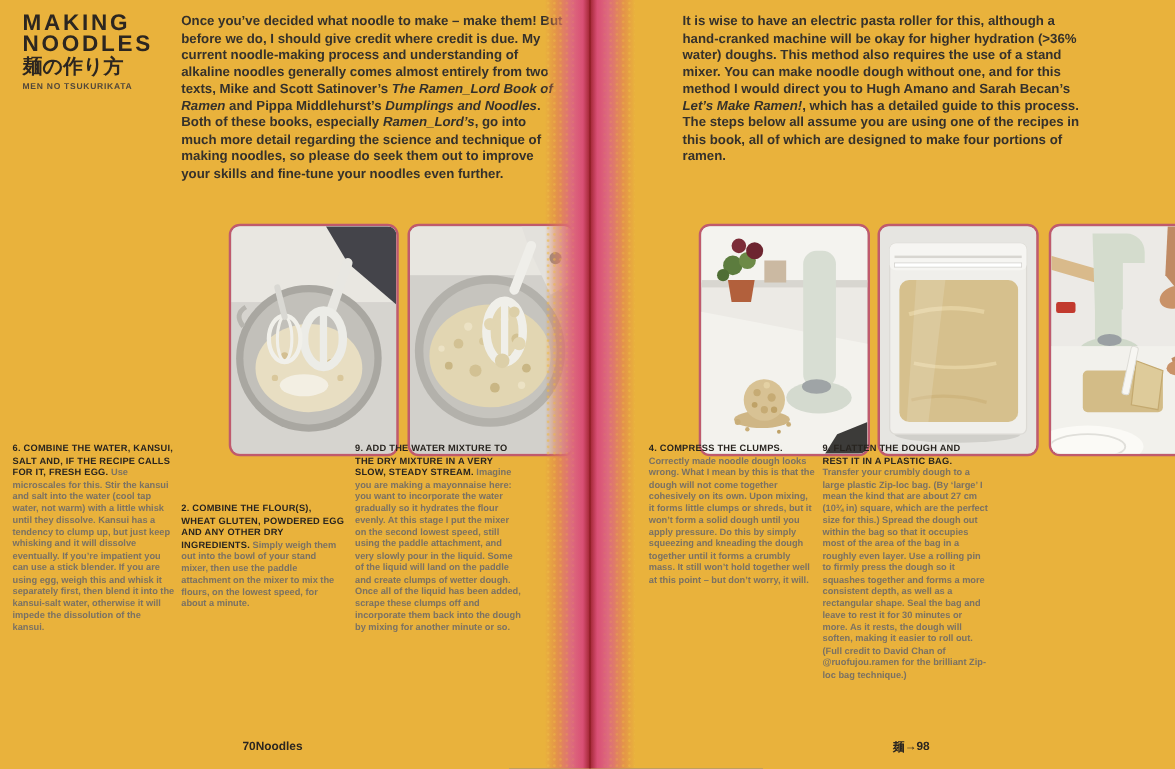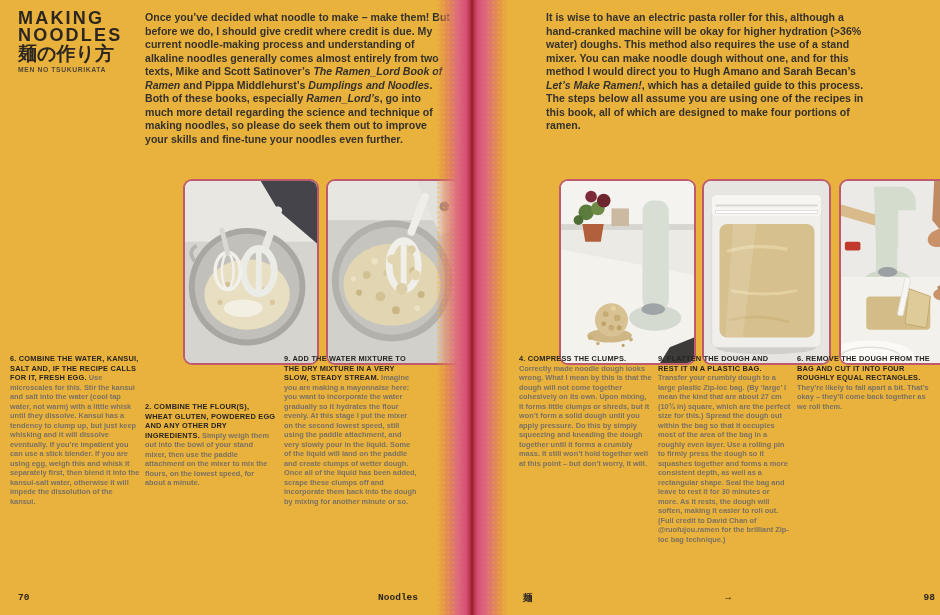--- a/index.html
+++ b/index.html
@@ -19,21 +19,21 @@
   .spine::after{
     content:"";position:absolute;inset:0;
     background-image:radial-gradient(rgba(238,185,70,.7) 27%, rgba(238,185,70,0) 30%);
     background-size:5px 5px;
     -webkit-mask-image:linear-gradient(90deg,#000 0%,transparent 38%,transparent 62%,#000 100%);
     mask-image:linear-gradient(90deg,#000 0%,transparent 38%,transparent 62%,#000 100%);
   }
   
   .title-block{position:absolute;left:18px;top:10px;width:120px;}
   .title-en{font-size:18px;line-height:17px;font-weight:bold;letter-spacing:2.2px;margin:0;color:#2c2620;}
-  .title-jp{font-size:19px;line-height:18px;font-weight:bold;margin-top:1px;color:#2c2620;}
+  .title-jp{font-size:16px;line-height:18px;font-weight:bold;margin-top:1px;color:#2c2620;}
   .title-romaji{font-size:6.8px;font-weight:bold;letter-spacing:.6px;margin-top:3px;color:#51473a;}
   
   .intro{position:absolute;top:11px;font-size:10.6px;line-height:13.5px;font-weight:bold;color:#35312b;margin:0;}
   .intro-left{left:145px;width:305px;}
   .intro-right{left:546px;width:324px;}
   
   .photo{
     position:absolute;top:163px;height:186px;box-sizing:border-box;
     border:2px solid #bf5a6d;border-radius:9px;overflow:hidden;background:#d8d6d1;
   }
@@ -47,22 +47,22 @@
   .caption{position:absolute;top:354px;font-size:7.4px;line-height:9.5px;margin:0;}
   .step-head{font-weight:bold;color:#282membr1f;color:#28241f;letter-spacing:.2px;}
   .step-body{font-weight:bold;color:#7b7263;}
   .cap-1{left:10px;width:130px;}
   .cap-2{left:145px;width:131px;margin-top:48px;}
   .cap-3{left:284px;width:133px;}
   .cap-4{left:519px;width:133px;}
   .cap-5{left:658px;width:133px;}
   .cap-6{left:797px;width:139px;}
   
-  .footer{position:absolute;top:592px;display:flex;justify-content:space-between;
-    font-size:9.5px;font-weight:bold;color:#2b2620;font-family:Liberation Mono, monospace;}
+  .footer{position:absolute;top:592px;display:flex;justify-content:center;
+    font-size:9.5px;font-weight:bold;color:#2b2620;}
   .footer-left{left:18px;width:400px;}
   .footer-right{left:523px;width:412px;}
 </style>
 </head>
 <body>
 
 <div class="spread">
 
   <header class="title-block">
     <h1 class="title-en"><span>MAKING</span><br><span>NOODLES</span></h1>
@@ -222,24 +222,20 @@
   </figure>
 
   <p class="caption cap-4">
     <span class="step-head">4. COMPRESS THE CLUMPS.</span>
     <span class="step-body">Correctly made noodle dough looks wrong. What I mean by this is that the dough will not come together cohesively on its own. Upon mixing, it forms little clumps or shreds, but it won’t form a solid dough until you apply pressure. Do this by simply squeezing and kneading the dough together until it forms a crumbly mass. It still won’t hold together well at this point – but don’t worry, it will.</span>
   </p>
   <p class="caption cap-5">
     <span class="step-head">9. FLATTEN THE DOUGH AND REST IT IN A PLASTIC BAG.</span>
     <span class="step-body">Transfer your crumbly dough to a large plastic Zip-loc bag. (By ‘large’ I mean the kind that are about 27 cm (10¾ in) square, which are the perfect size for this.) Spread the dough out within the bag so that it occupies most of the area of the bag in a roughly even layer. Use a rolling pin to firmly press the dough so it squashes together and forms a more consistent depth, as well as a rectangular shape. Seal the bag and leave to rest it for 30 minutes or more. As it rests, the dough will soften, making it easier to roll out. (Full credit to David Chan of @ruofujou.ramen for the brilliant Zip-loc bag technique.)</span>
   </p>
-  <p class="caption cap-6">
-    <span class="step-head">6. REMOVE THE DOUGH FROM THE BAG AND CUT IT INTO FOUR ROUGHLY EQUAL RECTANGLES.</span>
-    <span class="step-body">They’re likely to fall apart a bit. That’s okay – they’ll come back together as we roll them.</span>
-  </p>
 
   <footer class="footer footer-right">
     <span>麺</span>
     <span>→</span>
     <span>98</span>
   </footer>
 
   <div class="spine"></div>
 </div>
 

